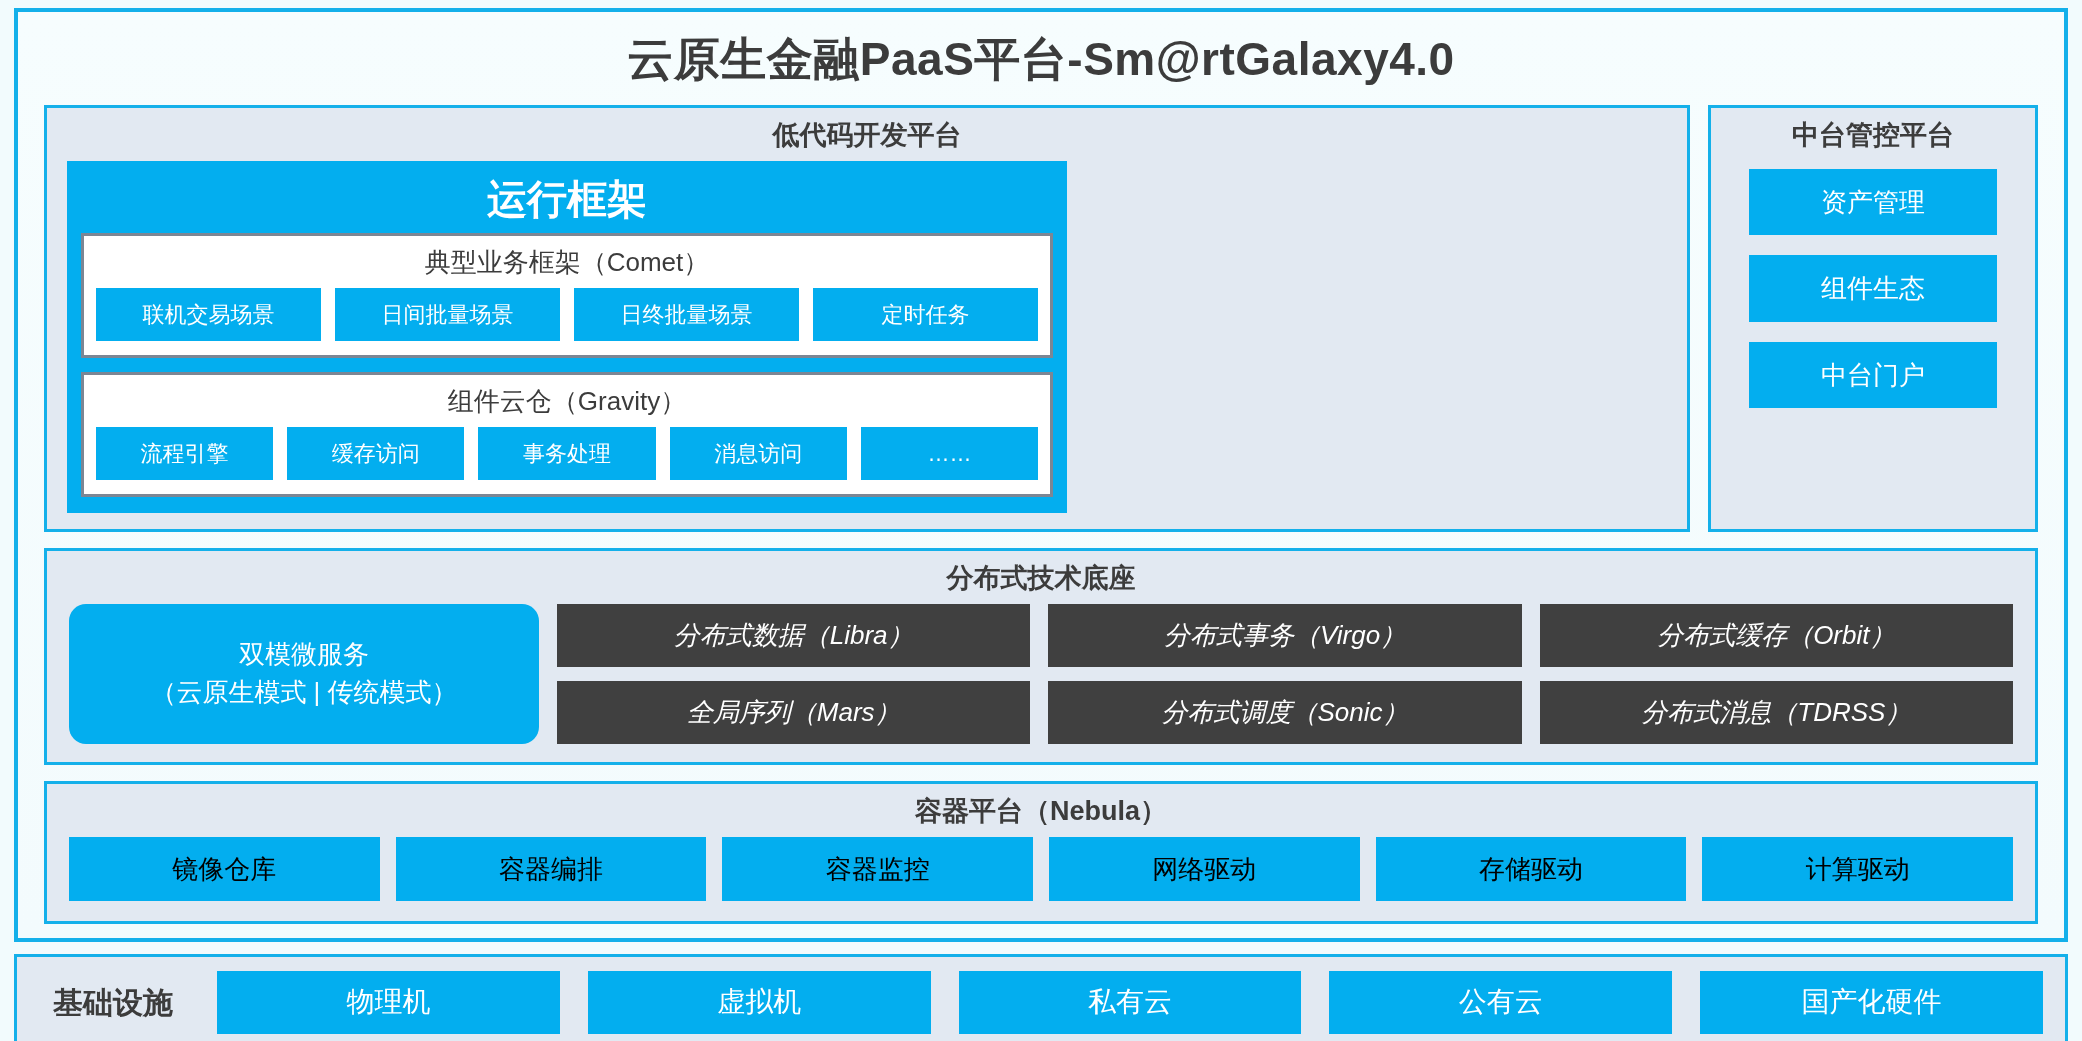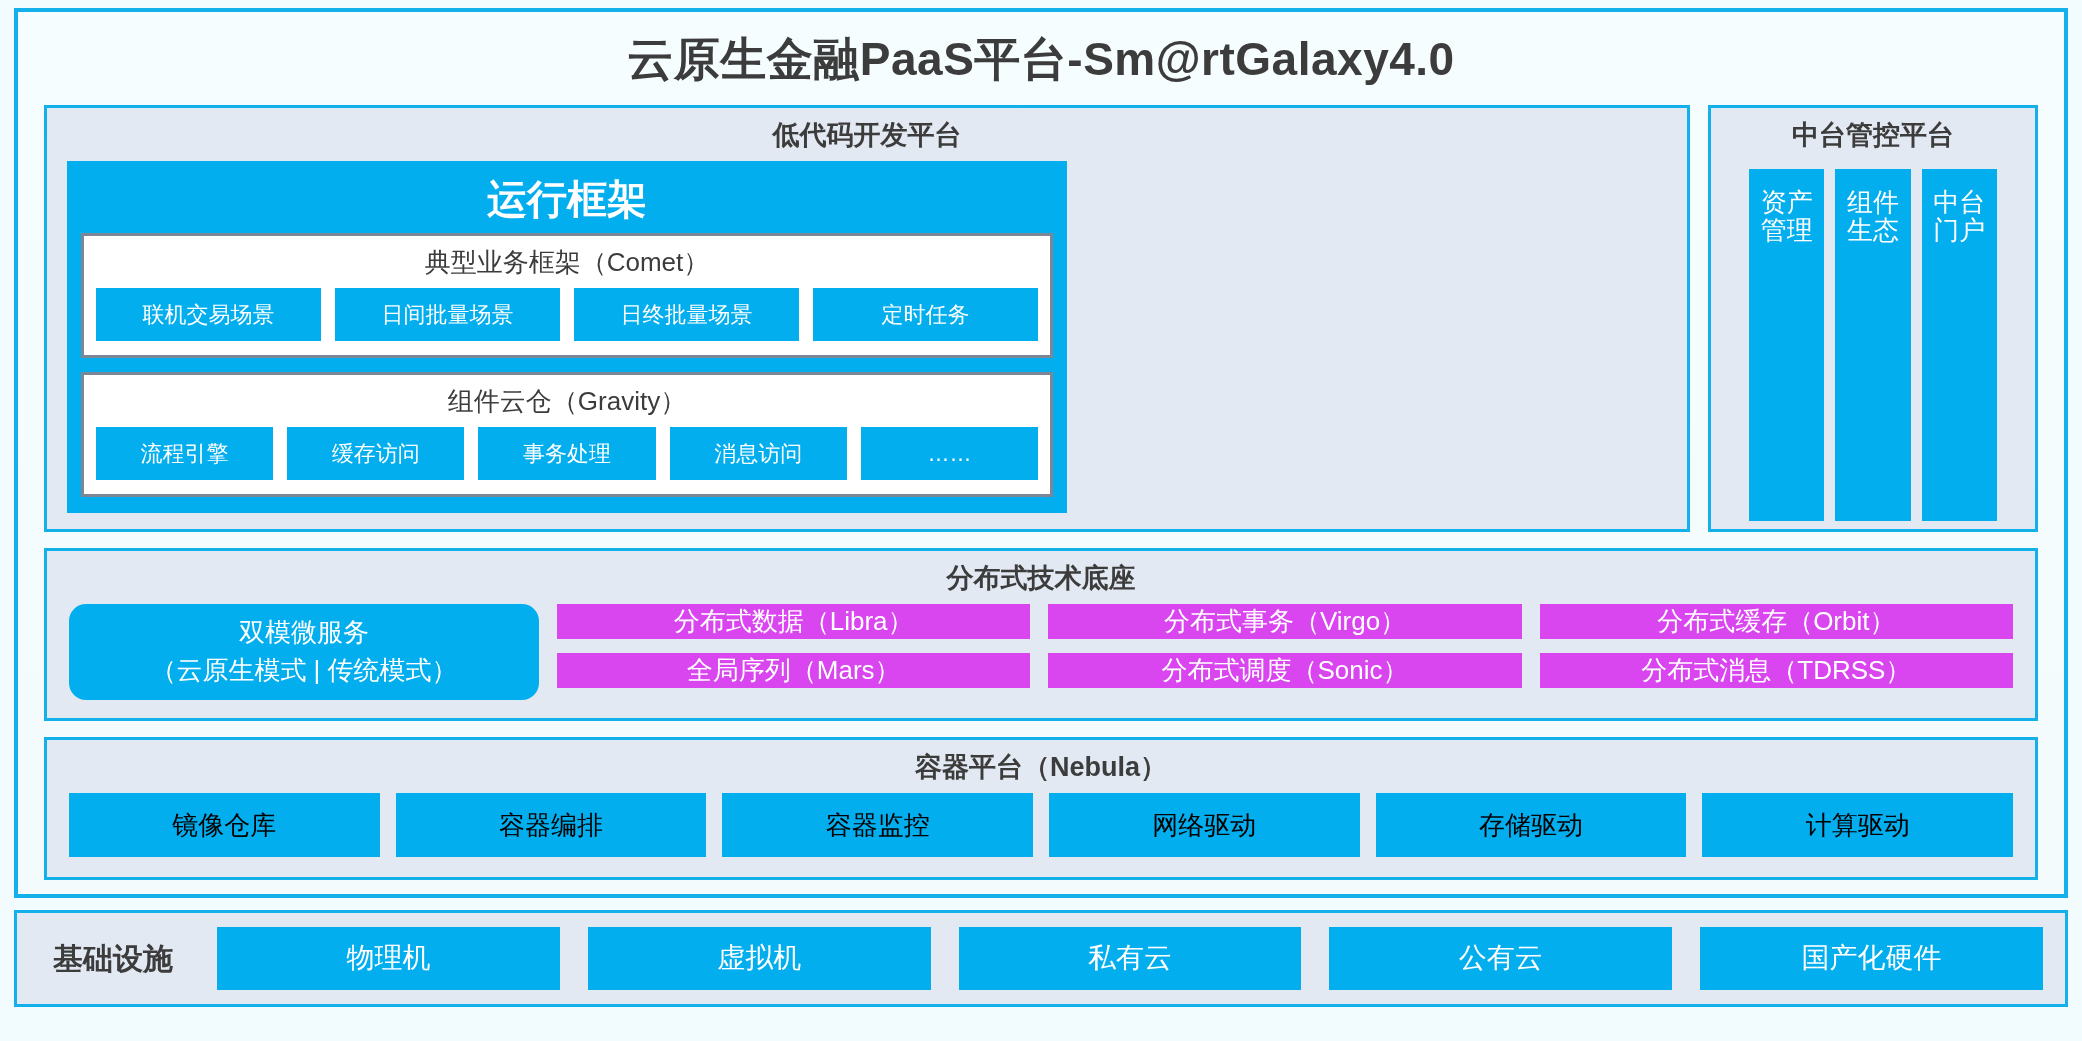--- a/index.html
+++ b/index.html
@@ -147,21 +147,22 @@
 
   
   .control-panel {
     flex: 0 0 330px;
     display: flex;
     flex-direction: column;
     padding-bottom: 8px;
   }
   .control-list {
     display: flex;
-    gap: 11px;
+    flex-direction: column;
+    gap: 20px;
     padding: 8px 38px 0 38px;
     flex: 1 1 auto;
   }
   .control-item {
     background: #03aeef;
     color: #ffffff;
     font-size: 26px;
     text-align: center;
     padding: 19px 4px;
     line-height: 1.1;
@@ -192,27 +193,28 @@
     box-sizing: border-box;
     border-radius: 17px;
   }
   .tech-col {
     flex: 1 1 0;
     display: flex;
     flex-direction: column;
     gap: 14px;
   }
   .tech-cell {
-    background: #d946ef;
-    color: #ffffff;
-    font-size: 26px;
-    text-align: center;
-    padding: 3px 4px;
-    line-height: 1.1;
-    box-sizing: border-box;
+    background: #404040;
+    color: #ffffff;
+    font-size: 26px;
+    text-align: center;
+    padding: 17px 4px;
+    line-height: 1.1;
+    box-sizing: border-box;
+    font-style: italic;
   }
 
   
   .container-panel {
     margin: 16px 26px 0 26px;
     padding-bottom: 20px;
   }
   .container-body {
     display: flex;
     gap: 16px;

